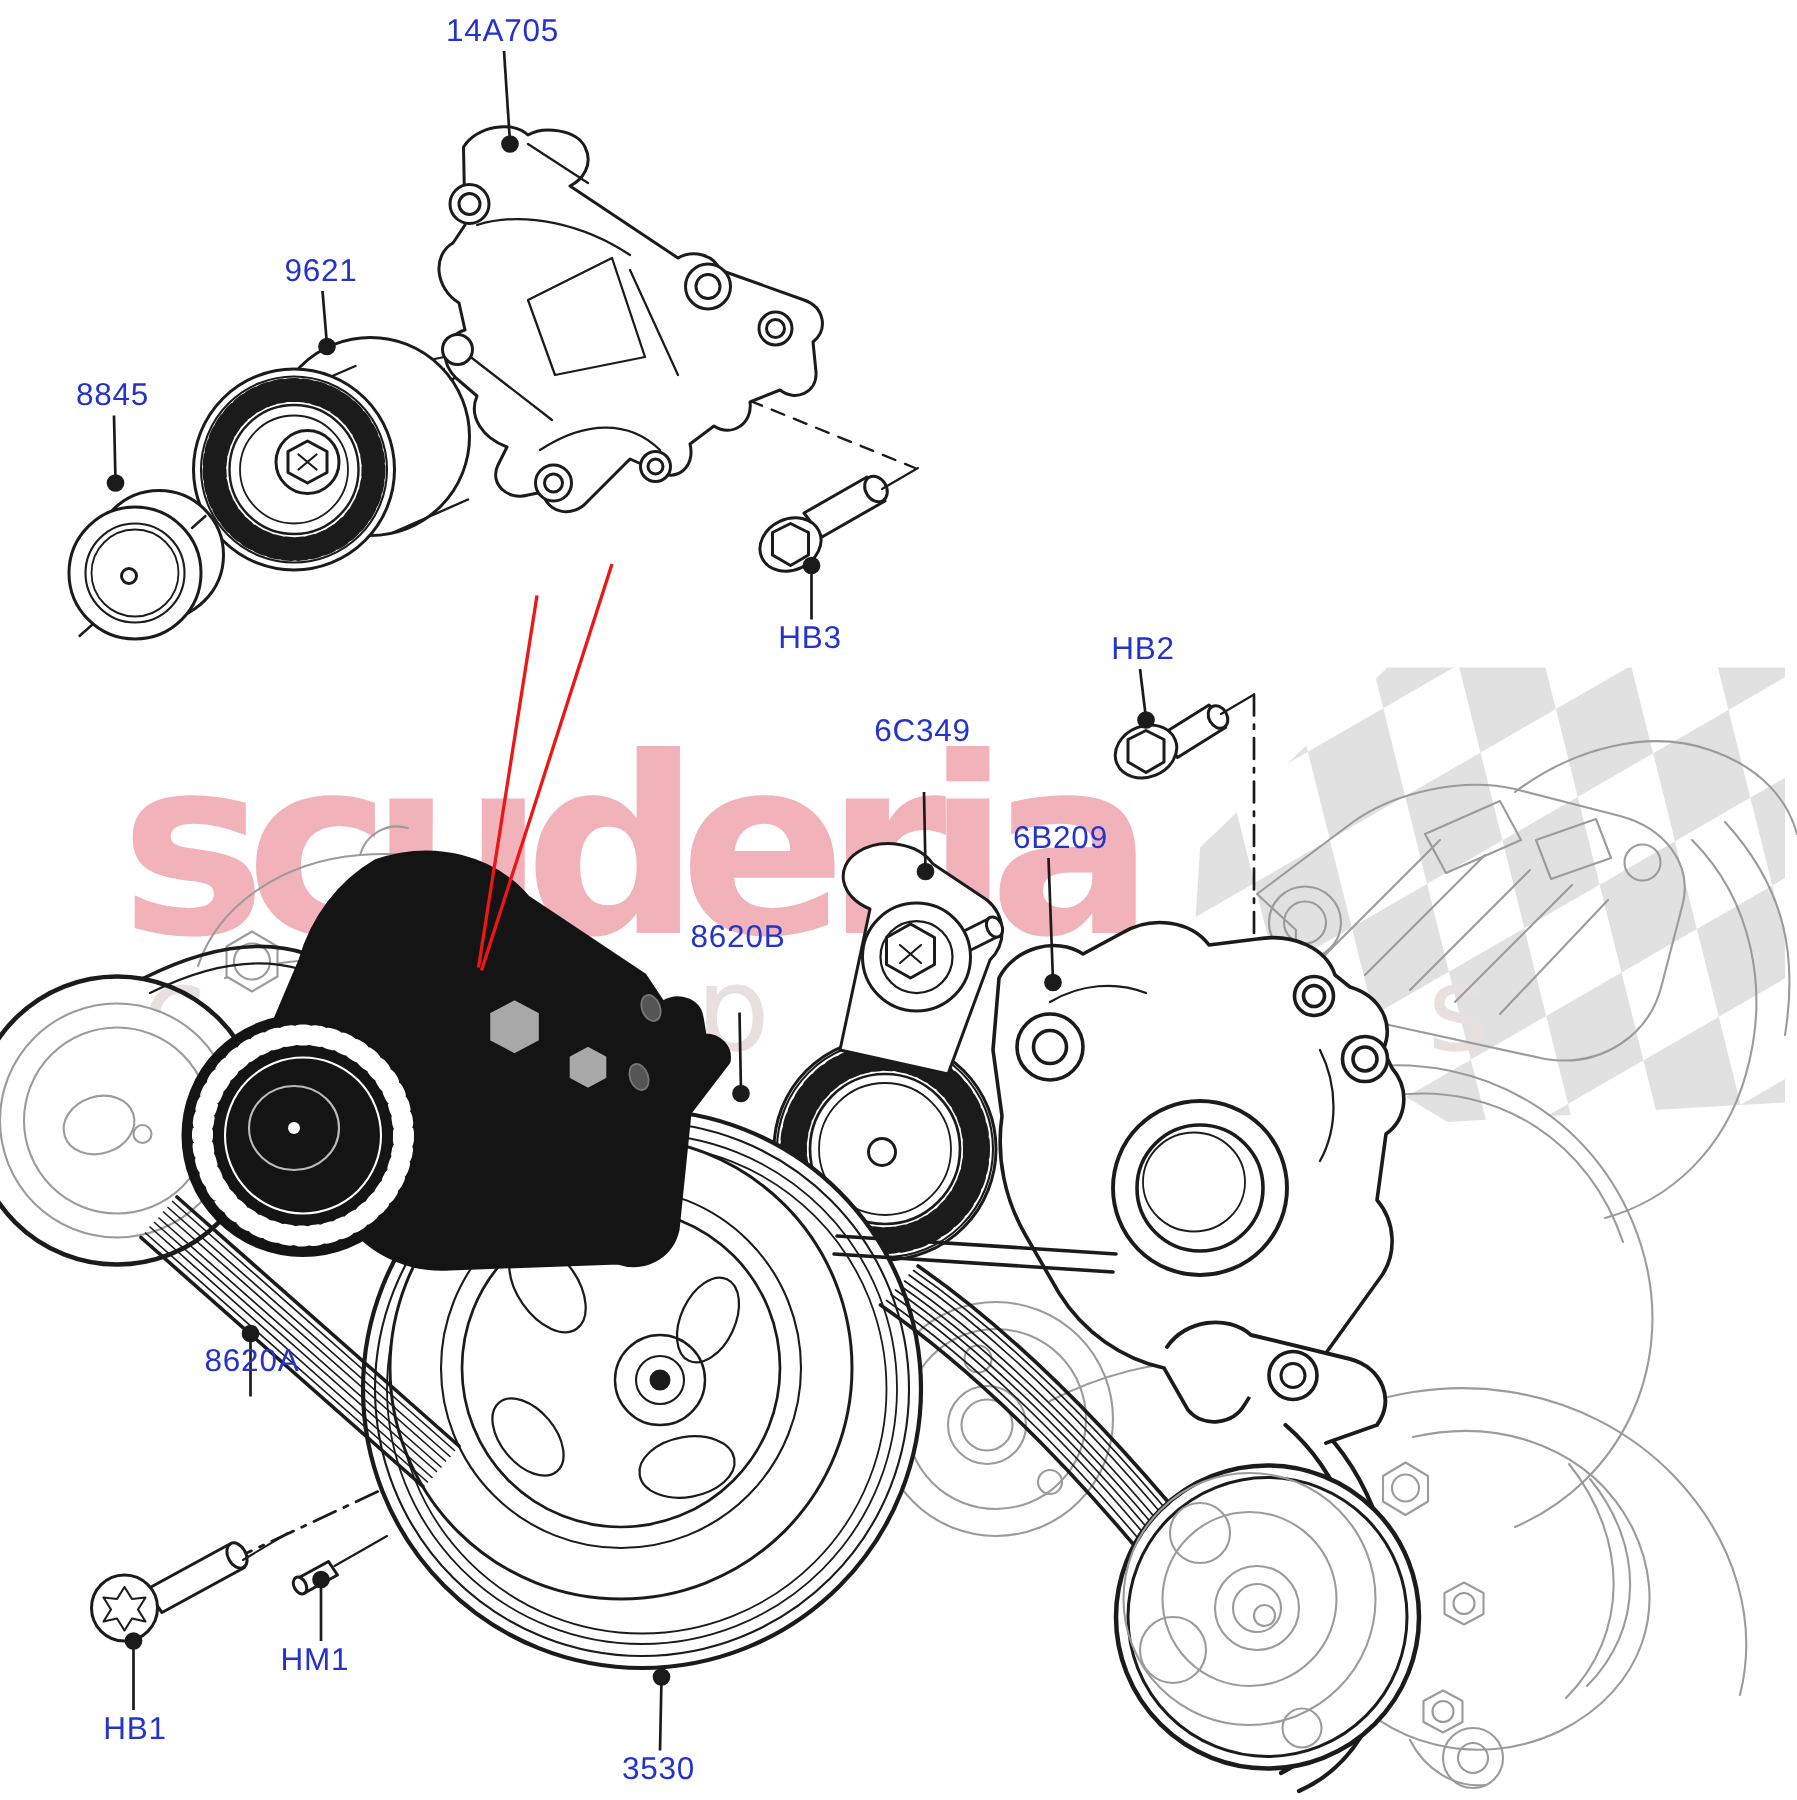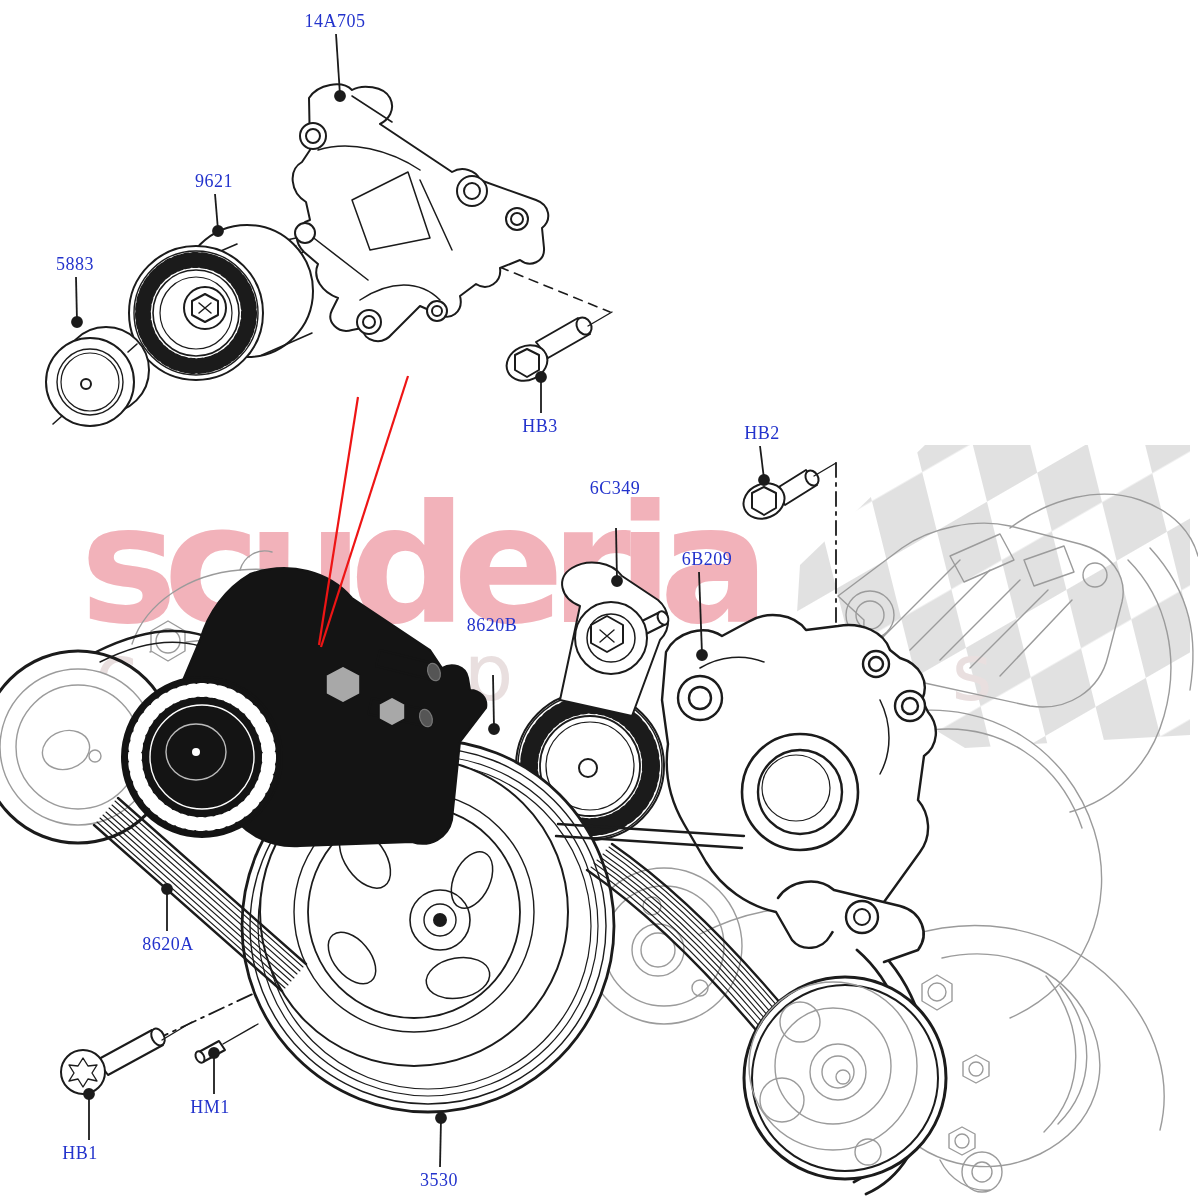--- a/index.html
+++ b/index.html
@@ -1,21 +1,21 @@
 <!DOCTYPE html>
 <html><head>
 <meta charset="utf-8">
 <style>
   html,body{margin:0;padding:0;background:#fff;}
   #stage{position:relative;width:1198px;height:1200px;background:#fff;overflow:hidden;
          font-family:"Liberation Sans",sans-serif;}
   #drawing{position:absolute;left:0;top:0;}
   .part-label{position:absolute;transform:translate(-50%,-50%);color:#2333cc;
-              font-size:18px;font-weight:500;letter-spacing:.5px;white-space:nowrap;
-              font-family:Liberation Serif, serif;cursor:pointer;}
+              font-size:21px;font-weight:500;letter-spacing:.5px;white-space:nowrap;
+              font-family:Liberation Sans, sans-serif;cursor:pointer;}
 </style>
 </head>
 <body>
 
 <div id="stage">
 
 <svg id="drawing" width="1198" height="1200" viewBox="0 0 1198 1200">
   <defs>
     <pattern id="chk" width="116" height="116" patternUnits="userSpaceOnUse" patternTransform="rotate(-30) skewX(-16)">
       <rect width="58" height="58" fill="#dadada"></rect>
@@ -288,24 +288,24 @@
         <circle cx="214" cy="1053" r="5"></circle>
     <path d="M89,1140 L89,1095"></path>
         <circle cx="89" cy="1094" r="5"></circle>
     <path d="M440,1167 L441,1119"></path>
         <circle cx="441" cy="1118" r="5"></circle>
   </g>
 </svg>
 
 <span class="part-label" style="left:335px;top:21px">14A705</span>
 <span class="part-label" style="left:214px;top:181px">9621</span>
-<span class="part-label" style="left:75px;top:264px">5883</span>
+<span class="part-label" style="left:75px;top:264px">8845</span>
 <span class="part-label" style="left:540px;top:426px">HB3</span>
 <span class="part-label" style="left:762px;top:433px">HB2</span>
 <span class="part-label" style="left:615px;top:488px">6C349</span>
 <span class="part-label" style="left:707px;top:559px">6B209</span>
 <span class="part-label" style="left:492px;top:625px">8620B</span>
-<span class="part-label" style="left:168px;top:944px">8620A</span>
+<span class="part-label" style="left:168px;top:908px">8620A</span>
 <span class="part-label" style="left:210px;top:1107px">HM1</span>
-<span class="part-label" style="left:80px;top:1153px">HB1</span>
+<span class="part-label" style="left:90px;top:1153px">HB1</span>
 <span class="part-label" style="left:439px;top:1180px">3530</span>
 
 </div>
 
 </body></html>

